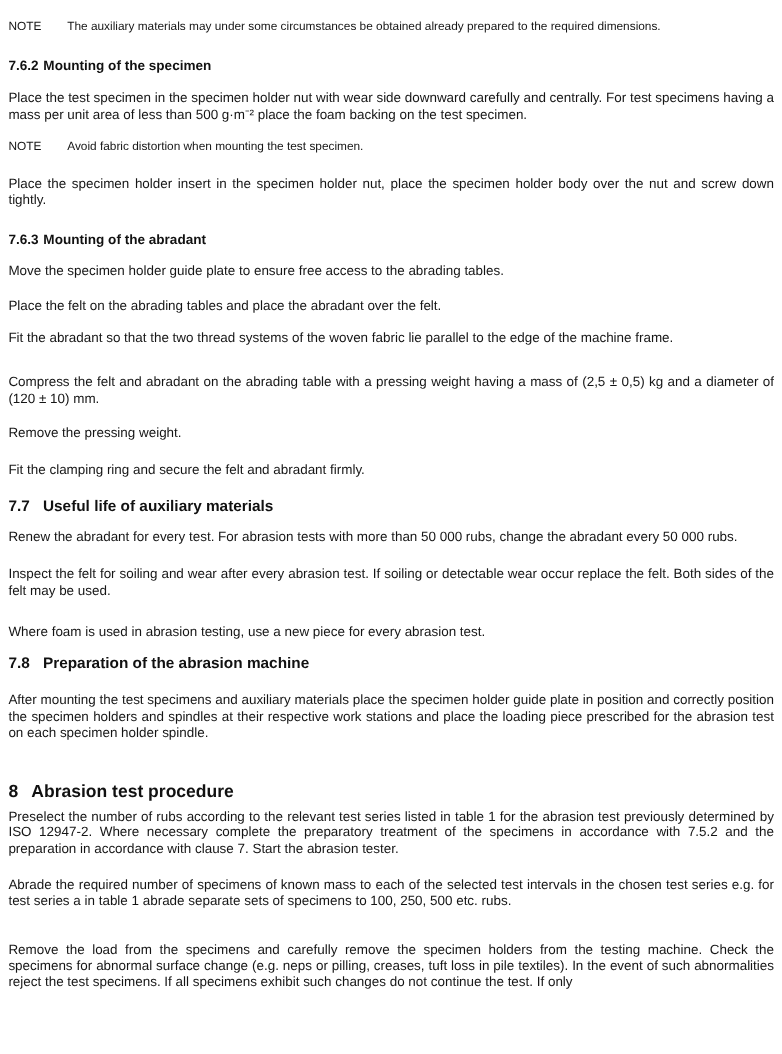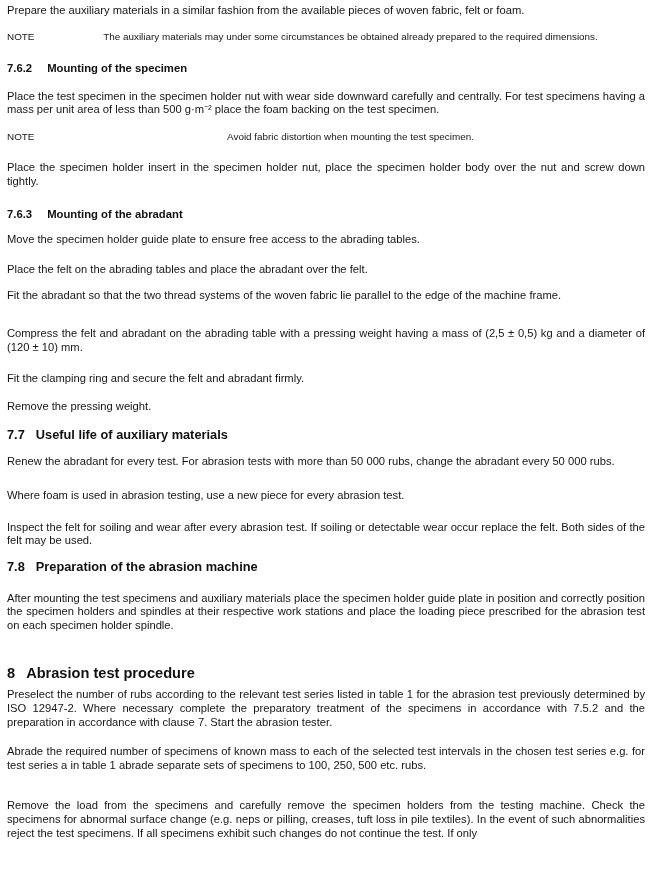--- a/index.html
+++ b/index.html
@@ -17,35 +17,34 @@
     line-height: 13.6px;
     text-align: justify;
   }
   .note {
     display: flex;
     font-size: 9.9px;
     line-height: 12.5px;
     align-items: baseline;
   }
   .note-label { width: 49px; flex-shrink: 0; font-weight: 400; }
-  .note-text { flex: 1; text-align: center; }
+  .note-text { flex: 1; }
   .heading { margin: 0; font-weight: 700; color: #111111; }
   .h1 { font-size: 14.6px; line-height: 17px; }
   .h1 .hnum { margin-right: 11px; }
   .h2 { font-size: 12.8px; line-height: 15px; }
   .h2 .hnum { margin-right: 11px; }
   .h3 { font-size: 11.3px; line-height: 13.6px; }
-  .h3 .hnum { margin-right: 15px; text-align: right; }
+  .h3 .hnum { margin-right: 4px; text-align: right; }
 </style>
 </head>
 <body>
 
 <div class="page">
 
-  <p class="para" style="margin-top:0">Prepare the auxiliary materials in a similar fashion from the available pieces of woven fabric, felt or foam.</p>
 
   <div class="note" style="margin-top:13px">
     <span class="note-label">NOTE</span>
     <span class="note-text">The auxiliary materials may under some circumstances be obtained already prepared to the required dimensions.</span>
   </div>
 
   <h4 class="heading h3" style="margin-top:19px">
     <span class="hnum">7.6.2</span><span>Mounting of the specimen</span>
   </h4>
 
@@ -64,33 +63,33 @@
   </h4>
 
   <p class="para" style="margin-top:12px">Move the specimen holder guide plate to ensure free access to the abrading tables.</p>
 
   <p class="para" style="margin-top:16px">Place the felt on the abrading tables and place the abradant over the felt.</p>
 
   <p class="para" style="margin-top:13px">Fit the abradant so that the two thread systems of the woven fabric lie parallel to the edge of the machine frame.</p>
 
   <p class="para" style="margin-top:24px">Compress the felt and abradant on the abrading table with a pressing weight having a mass of (2,5 ± 0,5) kg and a diameter of (120 ± 10) mm.</p>
 
+  <p class="para" style="margin-top:14px">Remove the pressing weight.</p>
+
   <p class="para" style="margin-top:18px">Fit the clamping ring and secure the felt and abradant firmly.</p>
-
-  <p class="para" style="margin-top:14px">Remove the pressing weight.</p>
 
   <h3 class="heading h2" style="margin-top:14px">
     <span class="hnum">7.7</span><span>Useful life of auxiliary materials</span>
   </h3>
 
   <p class="para" style="margin-top:13px">Renew the abradant for every test. For abrasion tests with more than 50 000 rubs, change the abradant every 50 000 rubs.</p>
 
+  <p class="para" style="margin-top:18px">Inspect the felt for soiling and wear after every abrasion test. If soiling or detectable wear occur replace the felt. Both sides of the felt may be used.</p>
+
   <p class="para" style="margin-top:20px">Where foam is used in abrasion testing, use a new piece for every abrasion test.</p>
-
-  <p class="para" style="margin-top:18px">Inspect the felt for soiling and wear after every abrasion test. If soiling or detectable wear occur replace the felt. Both sides of the felt may be used.</p>
 
   <h3 class="heading h2" style="margin-top:11px">
     <span class="hnum">7.8</span><span>Preparation of the abrasion machine</span>
   </h3>
 
   <p class="para" style="margin-top:18px">After mounting the test specimens and auxiliary materials place the specimen holder guide plate in position and correctly position the specimen holders and spindles at their respective work stations and place the loading piece prescribed for the abrasion test on each specimen holder spindle.</p>
 
   <h2 class="heading h1" style="margin-top:33px">
     <span class="hnum">8</span><span>Abrasion test procedure</span>
   </h2>

